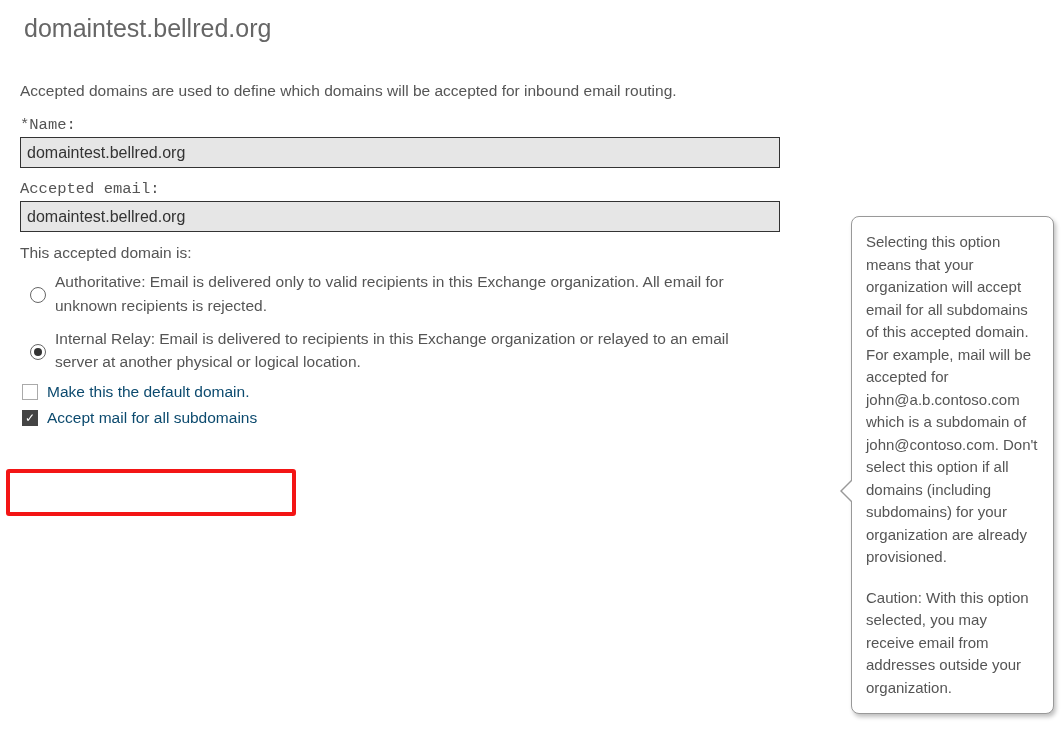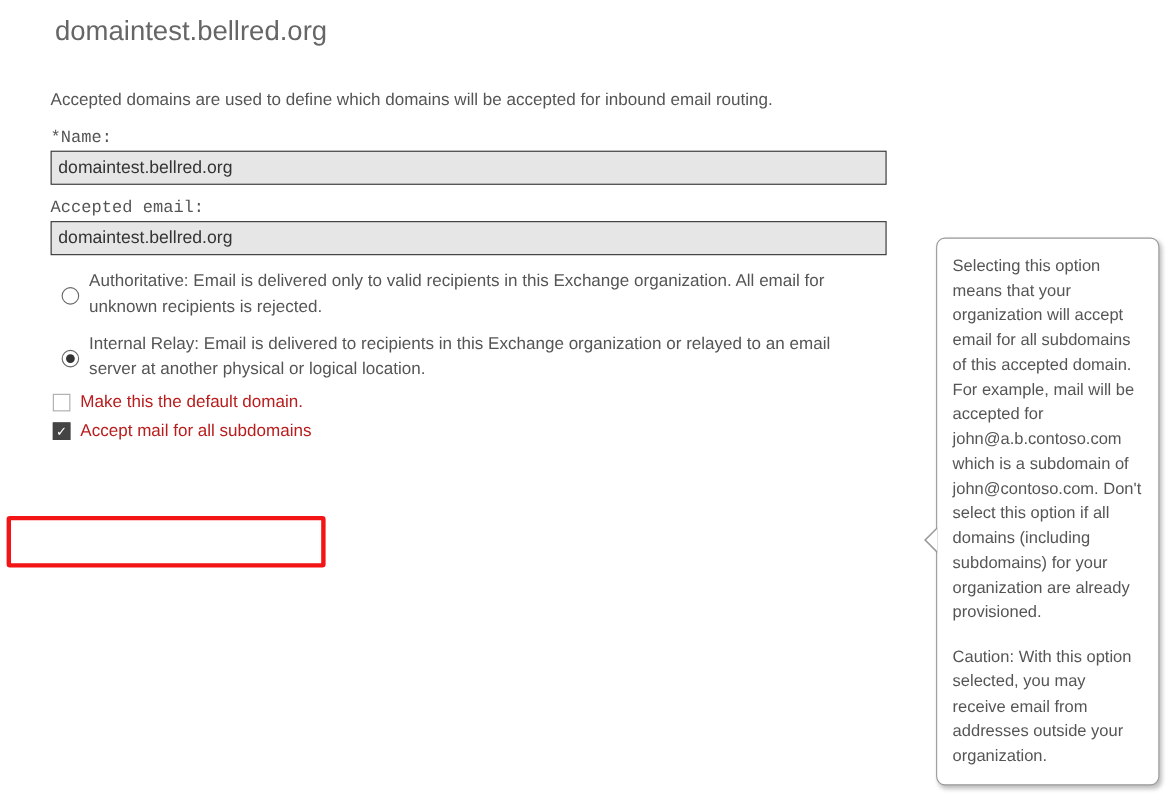--- a/index.html
+++ b/index.html
@@ -8,23 +8,22 @@
     padding: 0;
     font-family: "Segoe UI", -apple-system, BlinkMacSystemFont, sans-serif;
     font-size: 15.5px;
     color: #555;
     background: #fff;
     width: 1064px;
     height: 737px;
     position: relative;
   }
   .main {
-    padding: 10px 12px 10px 30px;
+    padding: 10px 12px 10px 20px;
     width: 790px;
-    margin-left: 16px;
   }
   .page-title {
     font-size: 25px;
     font-weight: 300;
     color: #666;
     margin: 4px 0 36px 4px;
   }
   .intro {
     color: #555;
     line-height: 1.5;
@@ -109,21 +108,21 @@
     border-color: #444;
   }
   .check-mark {
     display: none;
     color: #fff;
     font-size: 12px;
     line-height: 1;
   }
   .check-box.checked .check-mark { display: block; }
   .check-label {
-    color: #b91c1c;
+    color: #0c4a6e;
     text-align: right;
   }
   .highlight-frame {
     position: absolute;
     left: 6px;
     top: 469px;
     width: 290px;
     height: 47px;
     border: 4px solid #f31515;
     border-radius: 3px;
@@ -172,20 +171,21 @@
   <div class="page-title">domaintest.bellred.org</div>
 
   <div class="intro">Accepted domains are used to define which domains will be accepted for inbound email routing.</div>
 
   <div class="field-label">*Name:</div>
   <input class="text-input" type="text" readonly="" value="domaintest.bellred.org" style="">
 
   <div class="field-label">Accepted email:</div>
   <input class="text-input" type="text" readonly="" value="domaintest.bellred.org" style="">
 
+  <div class="domain-type-label">This accepted domain is:</div>
 
   <div class="radio-row">
     <span class="radio-outer"></span>
     <span class="radio-text">Authoritative: Email is delivered only to valid recipients in this Exchange organization. All email for unknown recipients is rejected.</span>
   </div>
 
   <div class="radio-row selected">
     <span class="radio-outer">
         <span class="radio-inner"></span>
       </span>

